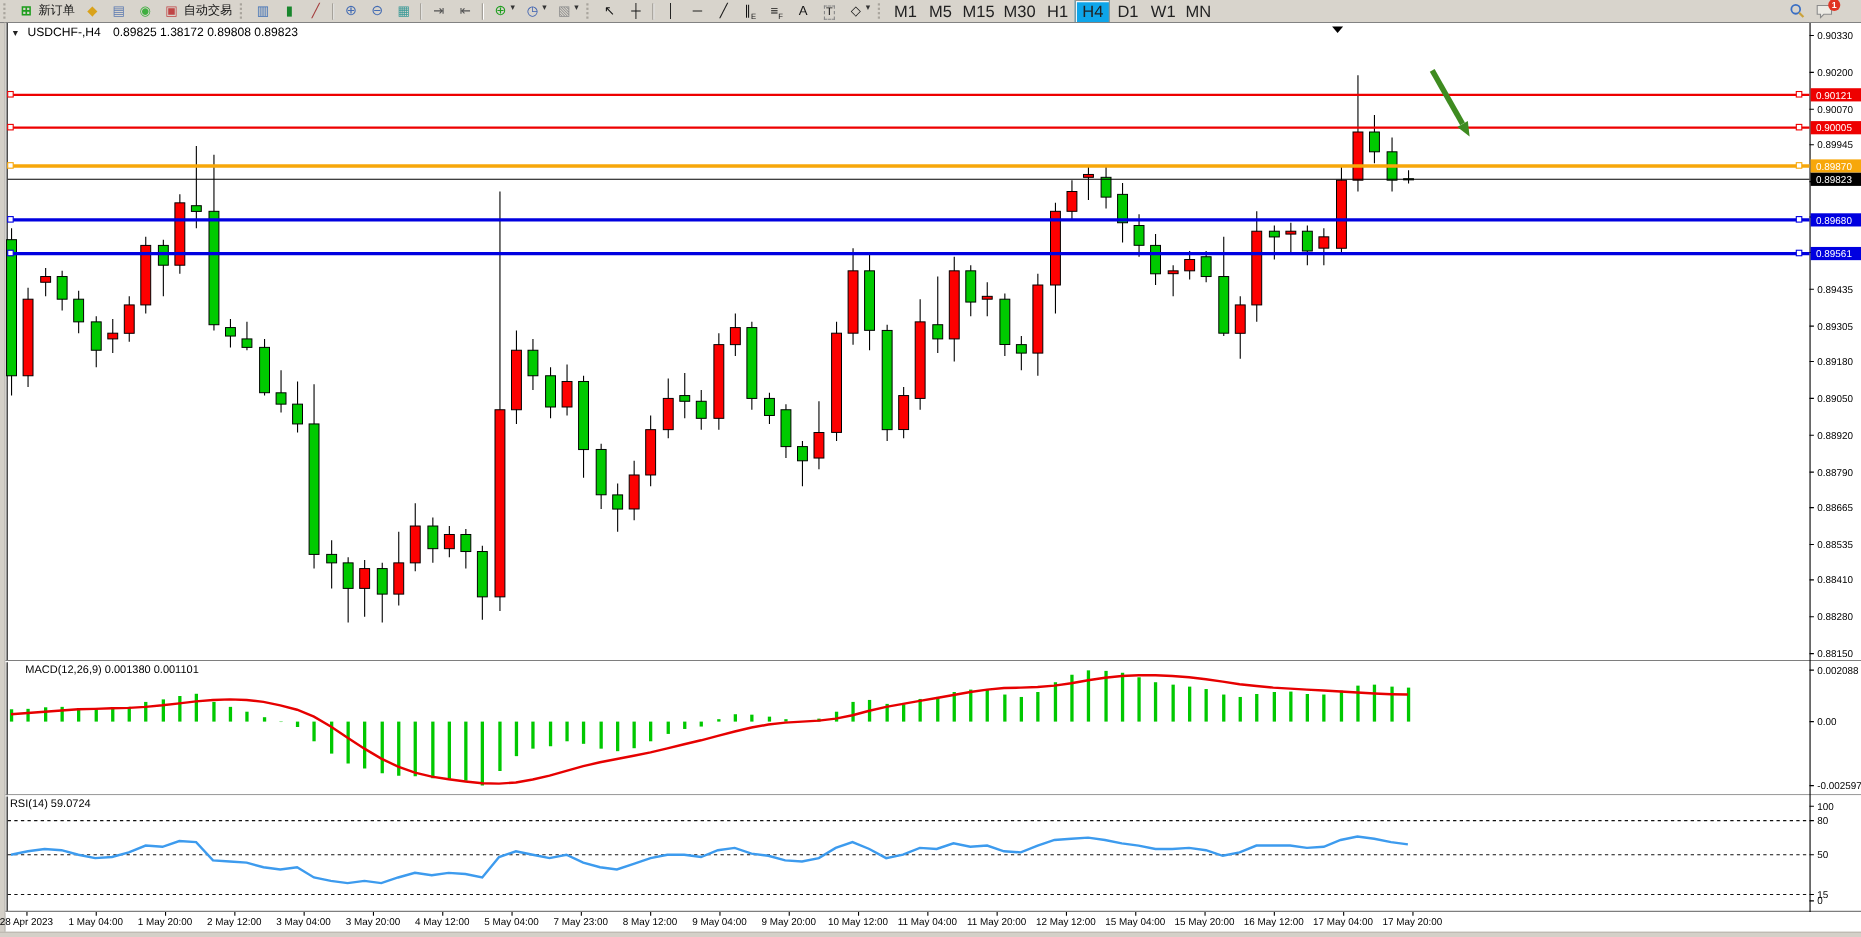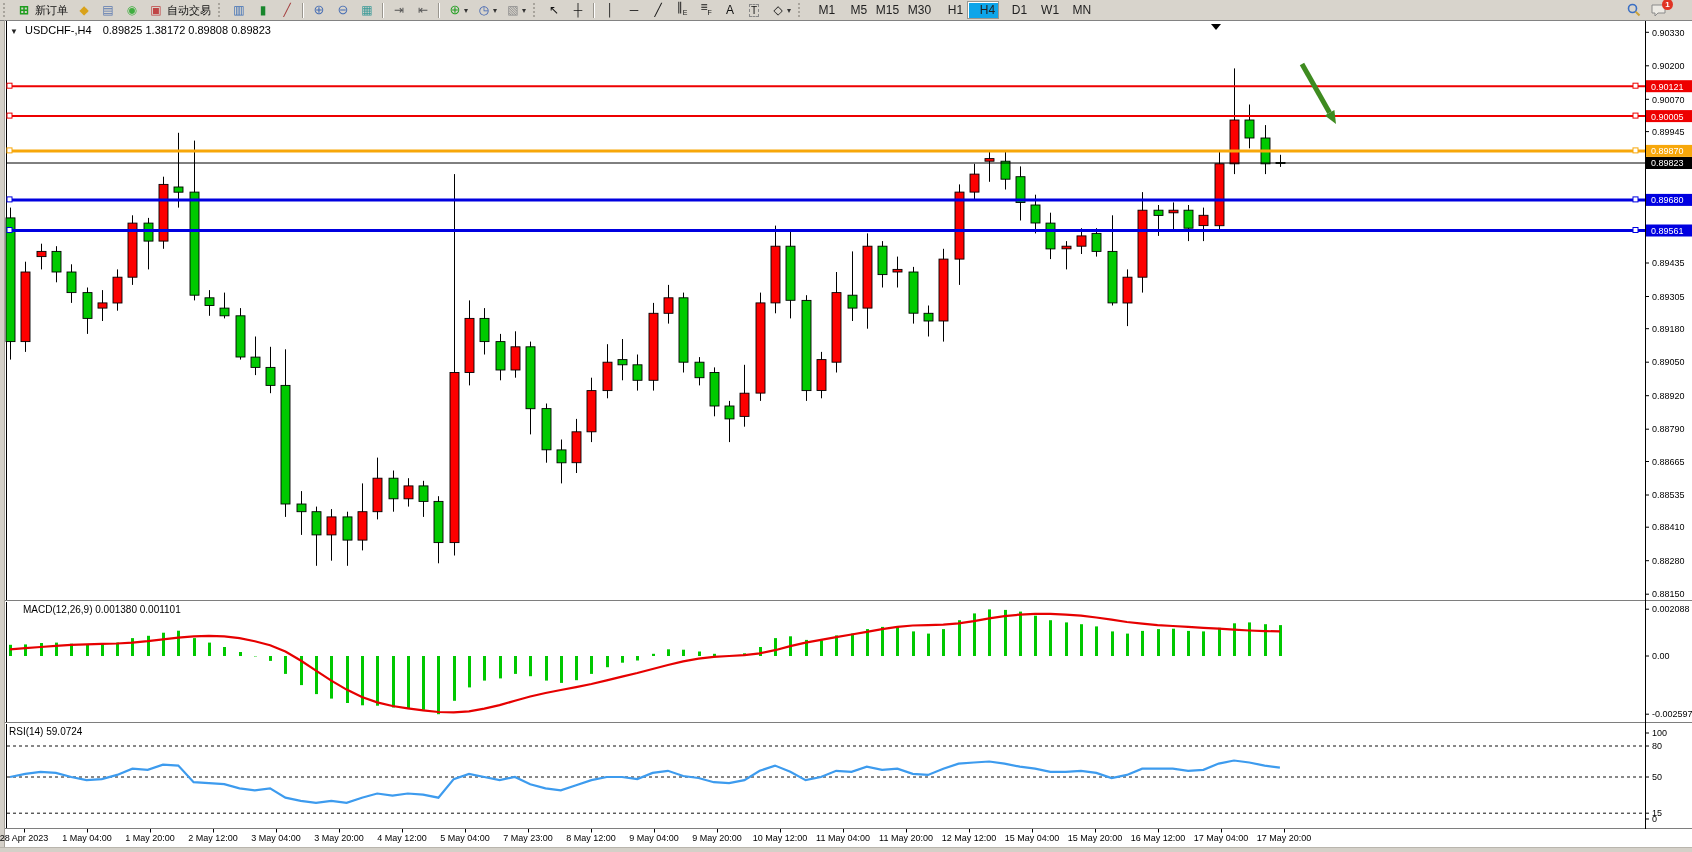--- a/index.html
+++ b/index.html
@@ -2,21 +2,21 @@
 <html><head>
 <meta charset="utf-8">
 <style>
   html,body{margin:0;padding:0;background:#d4d0c8;font-family:"Liberation Sans",sans-serif;}
   #app{position:relative;width:1692px;height:852px;background:#d4d0c8;overflow:hidden;}
   
   #toolbar{position:absolute;left:0;top:0;width:1692px;height:20px;background:#d8d4cc;
            display:flex;align-items:center;font-size:11px;color:#222;border-bottom:1px solid #b8b4ac;}
   .grip{width:4px;height:14px;border-left:2px dotted #a8a49c;margin:0 3px;}
   .sep{width:1px;height:15px;background:#9a968e;border-right:1px solid #fff;margin:0 3px;}
-  .tbtn{display:inline-flex;align-items:center;height:17px;padding:0 3px;border:1px solid transparent;cursor:default;}
+  .tbtn{display:inline-flex;height:17px;padding:0 3px;border:1px solid transparent;cursor:default;}
   .tbi{display:inline-block;min-width:16px;text-align:center;font-size:12px;line-height:16px;}
   .caret{font-size:8px;color:#333;margin-left:1px;}
   .tblabel{margin-left:3px;font-size:11px;color:#111;}
   .i-neworder::before{content:"⊞";color:#1f9e1f;font-weight:bold;}
   .i-bucket::before{content:"◆";color:#d9a21a;}
   .i-profile::before{content:"▤";color:#5b79b0;}
   .i-signal::before{content:"◉";color:#3fae3f;}
   .i-robot::before{content:"▣";color:#c04545;}
   .i-bars::before{content:"▥";color:#3c6eb5;}
   .i-candle::before{content:"▮";color:#18862c;}
@@ -34,21 +34,21 @@
   .i-vline::before{content:"│";color:#111;}
   .i-hline::before{content:"─";color:#111;}
   .i-trend::before{content:"╱";color:#111;}
   .i-channel::before{content:"∥";color:#111;}
   .i-channel::after{content:"E";font-size:7px;vertical-align:sub;color:#111;}
   .i-fibo::before{content:"≡";color:#111;}
   .i-fibo::after{content:"F";font-size:7px;vertical-align:sub;color:#111;}
   .i-text::before{content:"A";color:#111;}
   .i-label::before{content:"T";color:#111;border:1px dashed #888;padding:0 1px;font-size:10px;}
   .i-shapes::before{content:"◇";color:#111;}
-  .tf{min-width:24px;text-align:right;padding:1px 3px;font-size:12px;color:#222;border:1px solid transparent;}
+  .tf{min-width:24px;text-align:center;padding:1px 3px;font-size:15px;color:#222;border:1px solid transparent;}
   .tf.active{background:#0ea5e9;border:1px solid #9a968e;box-shadow:inset 1px 1px 0 #fff;}
   #tb-right{margin-left:auto;margin-right:26px;display:flex;align-items:center;gap:10px;}
   .mini-svg{display:block;}
   #chatwrap{position:relative;}
   #chatbadge{position:absolute;top:-5px;right:-7px;background:#e03424;color:#fff;font-size:8px;
              border-radius:7px;min-width:11px;height:11px;line-height:11px;text-align:center;font-weight:bold;}
   
   #plot{position:absolute;left:0;top:0;}
   .ovl{position:absolute;color:#000;white-space:nowrap;}
   #title{left:10px;top:24px;font-size:11px;}

